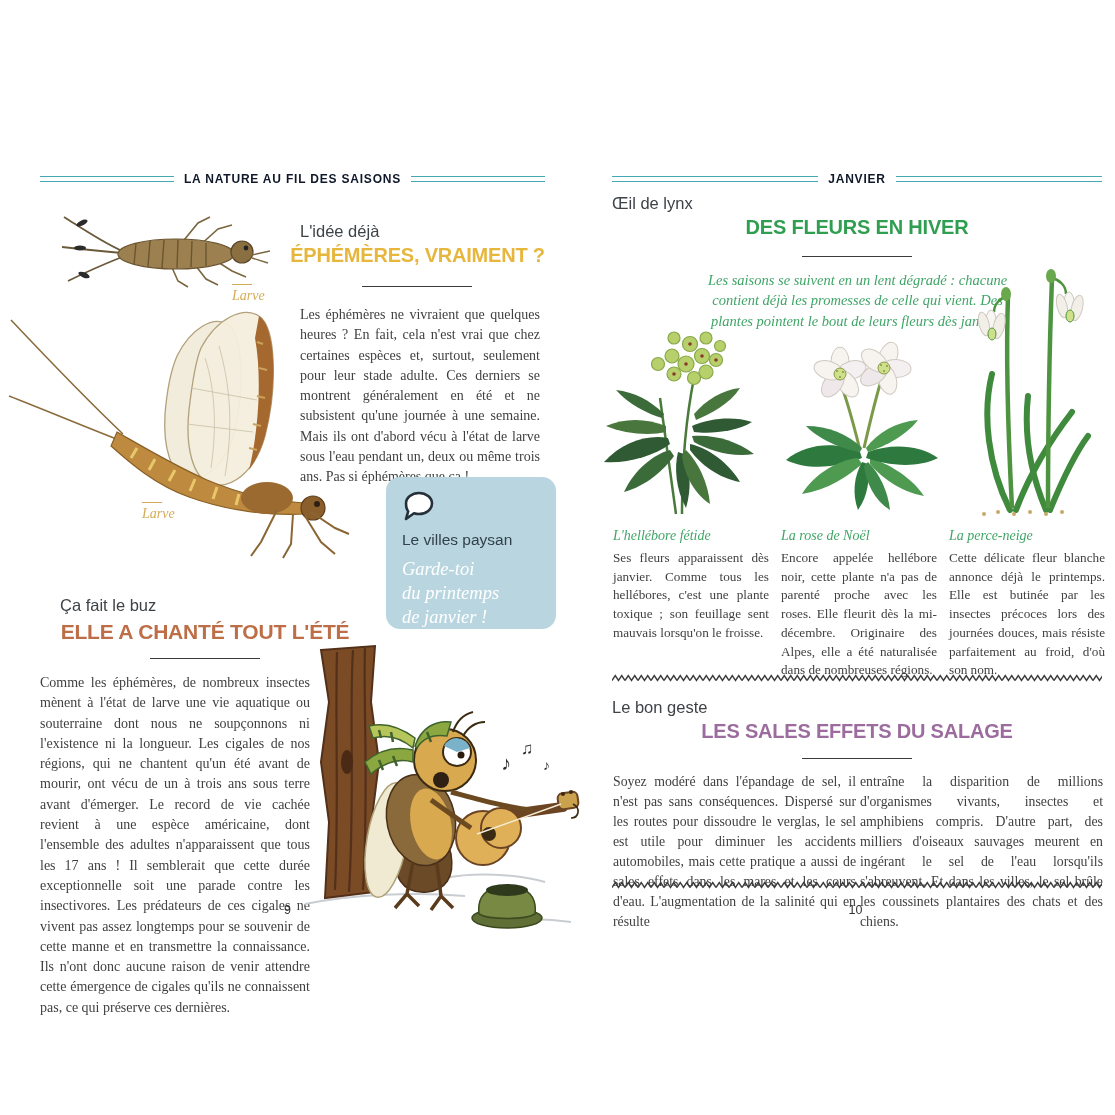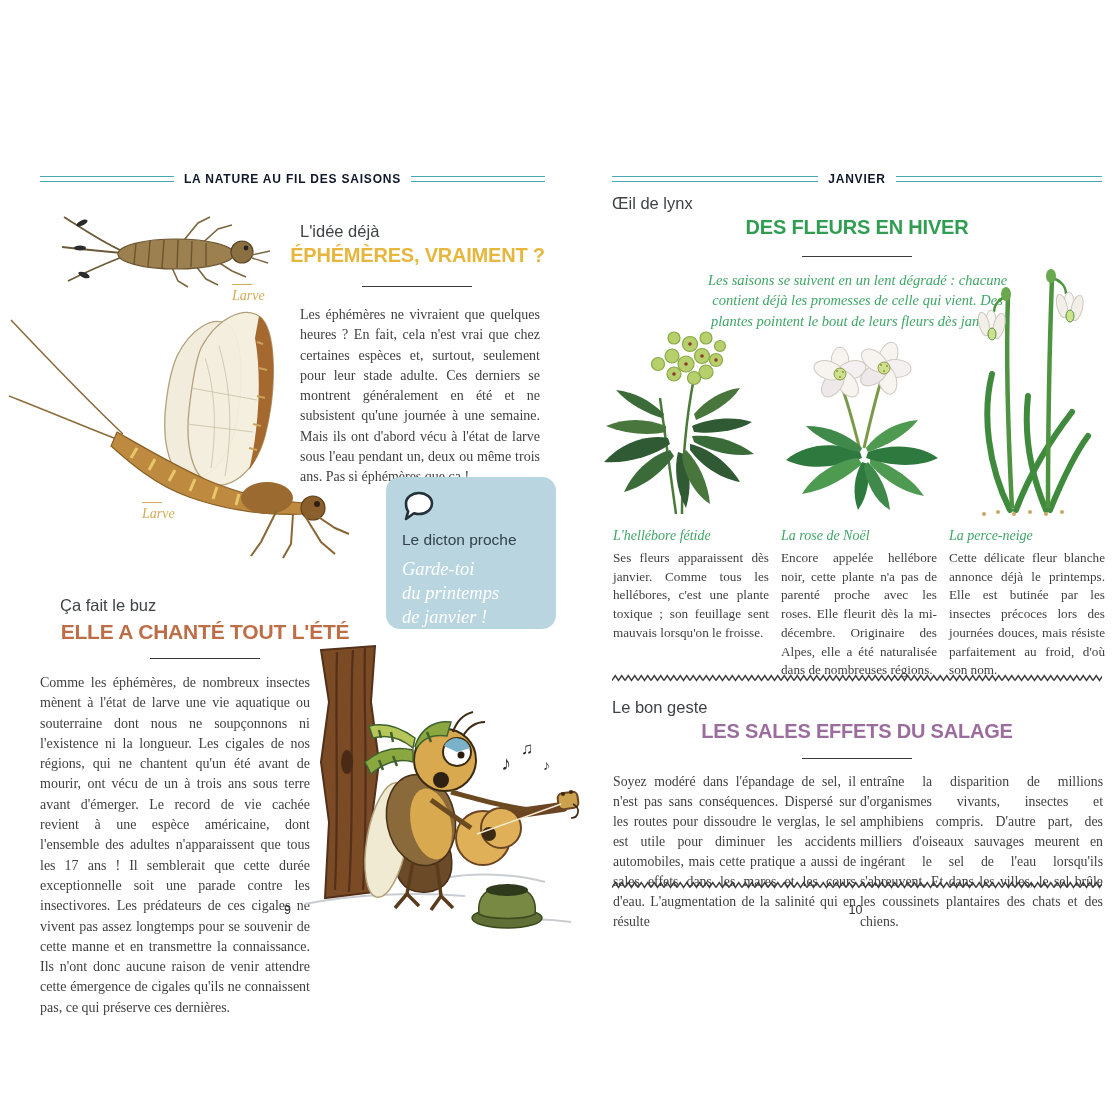--- a/index.html
+++ b/index.html
@@ -137,21 +137,21 @@
 
   <div class="spec-label" style="left:142px;top:502px;">
     <span class="spec-dash"></span>
     <span>Larve</span>
   </div>
 
   <div class="dicton-box">
     <svg width="32" height="30" viewBox="0 0 32 30">
       <path d="M17,2 C24.2,2 30,6.7 30,12.5 C30,18.3 24.2,23 17,23 C15.2,23 13.5,22.7 12,22.2 L4,28 L6.2,20.3 C4.2,18.3 4,15.5 4,12.5 C4,6.7 9.8,2 17,2 Z" fill="#ffffff" stroke="#24303a" stroke-width="2.6" stroke-linejoin="round"></path>
     </svg>
-    <div class="dicton-kicker">Le dicton proche</div>
+    <div class="dicton-kicker">Le villes paysan</div>
     <div class="dicton-quote">
       <div>Garde-toi</div>
       <div>du printemps</div>
       <div>de janvier !</div>
     </div>
   </div>
 
   <div class="kicker" style="left:60px;top:596px;width:290px;">Ça fait le buz</div>
   <div class="big-title t-orange" style="left:40px;top:620px;width:330px;font-size:21px;">ELLE A CHANTÉ TOUT L'ÉTÉ</div>
   <div class="underline" style="left:150px;top:658px;"></div>

